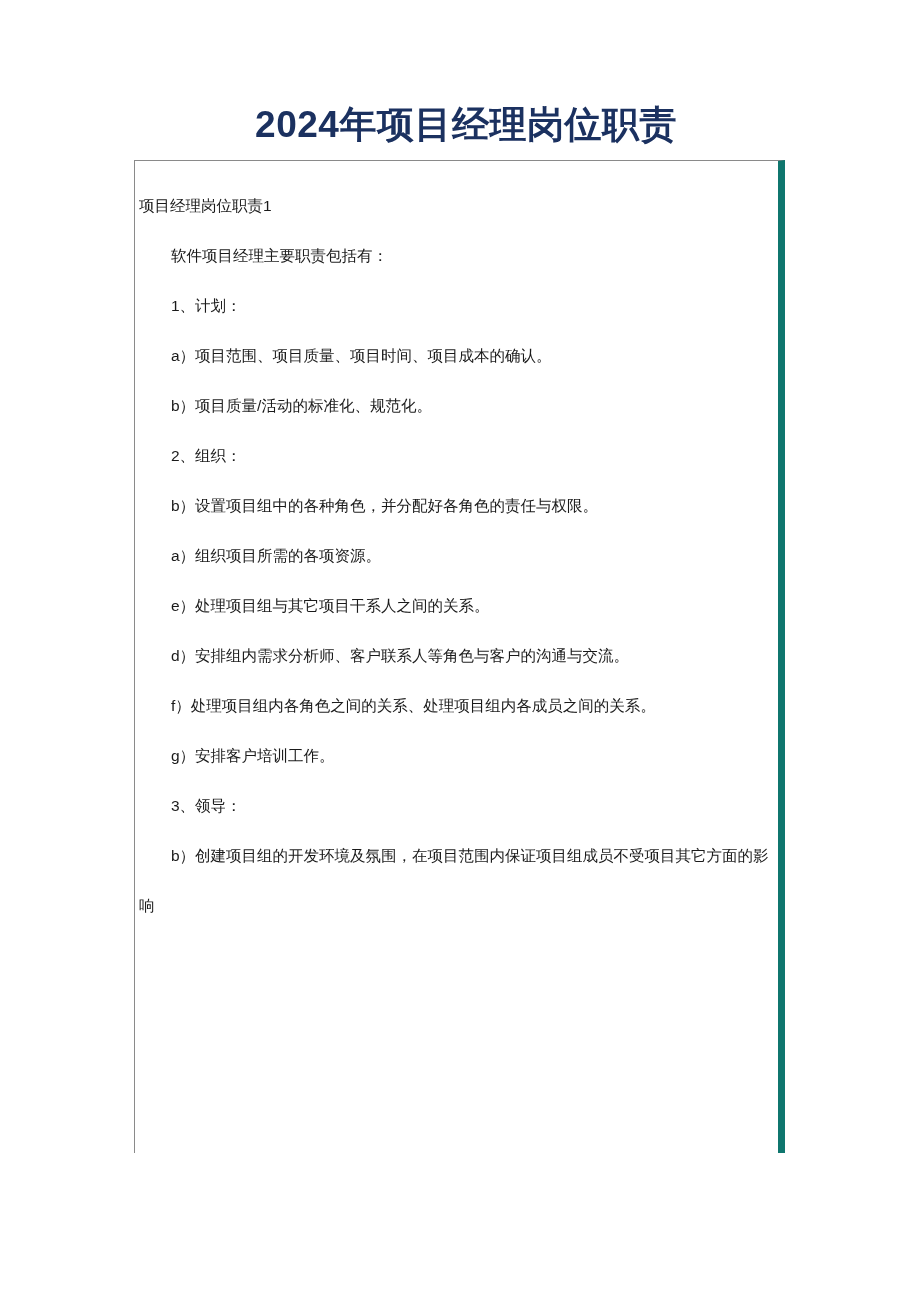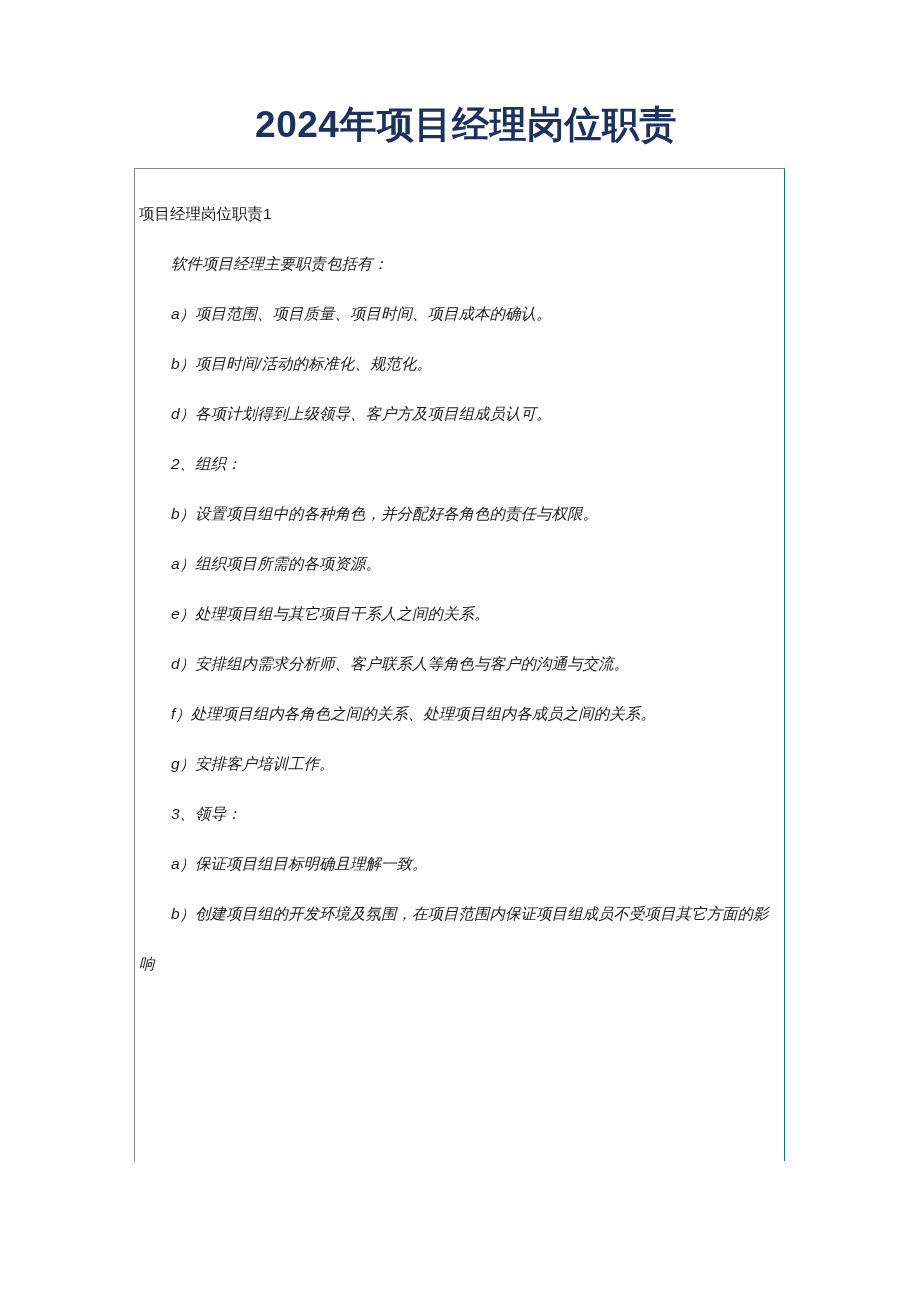--- a/index.html
+++ b/index.html
@@ -34,25 +34,25 @@
     font-weight: bold;
     color: #1b3160;
     letter-spacing: 0.5px;
     white-space: nowrap;
   }
 
   
   .doc-frame {
     position: absolute;
     left: 134px;
-    top: 168px;
+    top: 160px;
     width: 651px;
     height: 993px;
     border-left: 1px solid #8a8a8a;
-    border-right: 1px solid #0f766e;
+    border-right: 7px solid #0f766e;
     border-top: 1px solid #8a8a8a;
     border-bottom: none;
     box-sizing: border-box;
     overflow: hidden;
     background: #ffffff;
   }
 
   .doc-body {
     padding: 20px 0 0 0;
   }
@@ -70,47 +70,45 @@
   }
   
   .para.flush {
     text-indent: 0;
     padding-left: 4px;
   }
   
   .para.indent {
     text-indent: 32px;
     padding-left: 4px;
-    font-style: italic;
   }
   
 </style>
 </head>
 <body>
 
 <div class="page">
 
   <div class="doc-title">2024年项目经理岗位职责</div>
 
   <div class="doc-frame">
     <div class="doc-body">
 
       <p class="para flush">项目经理岗位职责1</p>
 
       <p class="para indent">软件项目经理主要职责包括有：</p>
+      <p class="para indent">1、计划：</p>
       <p class="para indent">a）项目范围、项目质量、项目时间、项目成本的确认。</p>
-      <p class="para indent">b）项目时间/活动的标准化、规范化。</p>
-      <p class="para indent">d）各项计划得到上级领导、客户方及项目组成员认可。</p>
+      <p class="para indent">b）项目质量/活动的标准化、规范化。</p>
       <p class="para indent">2、组织：</p>
       <p class="para indent">b）设置项目组中的各种角色，并分配好各角色的责任与权限。</p>
       <p class="para indent">a）组织项目所需的各项资源。</p>
       <p class="para indent">e）处理项目组与其它项目干系人之间的关系。</p>
       <p class="para indent">d）安排组内需求分析师、客户联系人等角色与客户的沟通与交流。</p>
       <p class="para indent">f）处理项目组内各角色之间的关系、处理项目组内各成员之间的关系。</p>
       <p class="para indent">g）安排客户培训工作。</p>
       <p class="para indent">3、领导：</p>
-      <p class="para indent">a）保证项目组目标明确且理解一致。</p>
       <p class="para indent">b）创建项目组的开发环境及氛围，在项目范围内保证项目组成员不受项目其它方面的影响</p>
 
     </div>
   </div>
 
 </div>
 
 </body></html>

